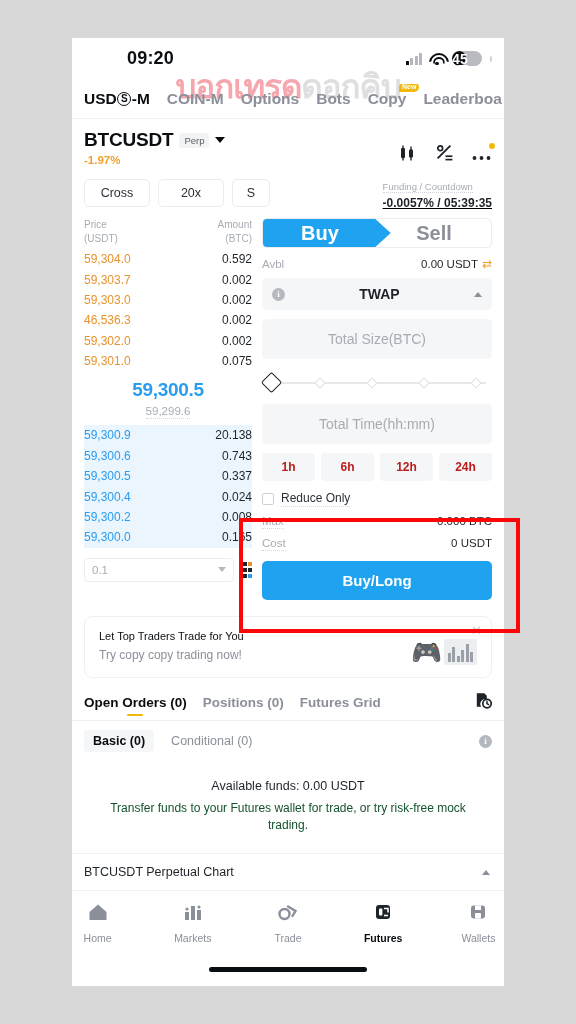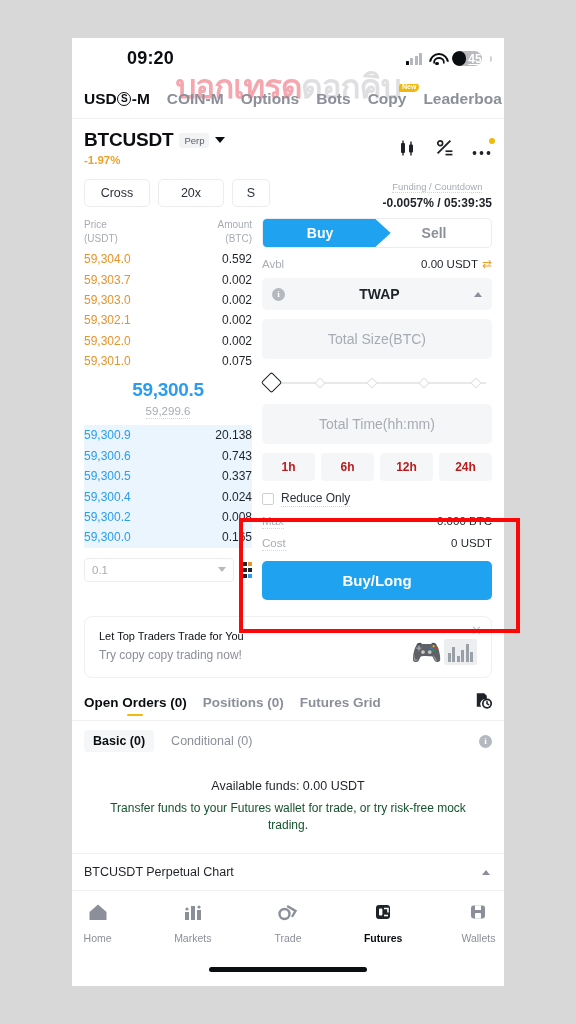--- a/index.html
+++ b/index.html
@@ -59,22 +59,22 @@
   .batt {
     position: relative; width: 30px; height: 15px;
     border-radius: 7.5px; background: #b9bbc0; overflow: hidden;
     display: flex; align-items: center;
   }
   .batt .fill {
     position: absolute; left: 0; top: 0; bottom: 0; width: 48%;
     background: #0b0e11; border-radius: 7.5px;
   }
   .batt .num {
-    position: relative; width: 100%; text-align: right;
-    font-size: 12px; font-weight: bold; color: #ffffff;
+    position: relative; width: 100%; text-align: left;
+    font-size: 14px; font-weight: bold; color: #ffffff;
     letter-spacing: .2px;
     text-decoration: underline;
   }
   .batt-nub {
     width: 2px; height: 6px; background: #cfd1d5;
     border-radius: 0 2px 2px 0; margin-left: 1px;
   }
 
   
   .watermark {
@@ -112,21 +112,21 @@
   .newbadge {
     position: absolute; right: -13px; top: -8px;
     background: #f0b90b; color: #ffffff;
     font-size: 7px; font-weight: bold;
     padding: 1px 3px; border-radius: 6px 6px 6px 0;
     line-height: 1.2;
   }
 
   
   .symbolrow {
-    display: flex; align-items: center;
+    display: flex; align-items: flex-end;
     padding: 10px 12px 0 12px;
   }
   .sym-left { flex: 1; }
   .sym-name {
     display: flex; align-items: center; gap: 6px;
   }
   .sym-name .nm { font-size: 19px; font-weight: bold; color: #0b0e11; letter-spacing: -.2px; }
   .perp {
     background: #f2f3f5; color: #5c6068;
     font-size: 9.5px; padding: 2px 5px; border-radius: 3px;
@@ -148,21 +148,21 @@
     display: flex; align-items: center;
     padding: 10px 12px 8px 12px;
   }
   .chips { display: flex; gap: 8px; }
   .chip {
     border: 1px solid #eaecef; border-radius: 5px;
     padding: 6px 0; min-width: 66px; text-align: center;
     font-size: 12.5px; color: #2b3139; background: #fff;
   }
   .chip.sm { min-width: 38px; }
-  .funding { margin-left: auto; text-align: center; }
+  .funding { margin-left: auto; text-align: left; text-decoration: underline; }
   .funding .lbl {
     font-size: 9.5px; color: #a7acb4;
     border-bottom: 1px dotted #cfd3d9; display: inline-block;
   }
   .funding .val { font-size: 12px; color: #1e2329; font-weight: bold; margin-top: 2px; }
 
   
   .body2 { display: flex; padding: 0 12px; gap: 10px; }
   .obcol { width: 168px; }
   .formcol { flex: 1; }
@@ -205,21 +205,21 @@
   .obviewicon i.c0 { width: 4px; background: #1e2329; }
 
   
   .bstabs {
     display: flex; position: relative;
     border: 1px solid #eaecef; border-radius: 5px; overflow: hidden;
     height: 30px; background: #fff;
   }
   .bstab {
     flex: 1; display: flex; align-items: center; justify-content: center;
-    font-size: 14px; font-weight: bold; color: #8b8f99; position: relative; z-index: 2;
+    font-size: 20px; font-weight: bold; color: #8b8f99; position: relative; z-index: 2;
   }
   .bstab.buyactive { color: #fff; }
   .buyshape {
     position: absolute; left: 0; top: 0; bottom: 0; width: 56%;
     background: #1fa3f1; z-index: 1;
     clip-path: polygon(0 0, 88% 0, 100% 50%, 88% 100%, 0 100%);
   }
   .avblrow {
     display: flex; justify-content: space-between; align-items: center;
     margin: 9px 0 7px; font-size: 11.5px;
@@ -478,21 +478,21 @@
           </div>
         <div class="ob-row ask">
             <span class="p">59,303.7</span>
             <span class="a">0.002</span>
           </div>
         <div class="ob-row ask">
             <span class="p">59,303.0</span>
             <span class="a">0.002</span>
           </div>
         <div class="ob-row ask">
-            <span class="p">59,302.1</span>
+            <span class="p">46,536.3</span>
             <span class="a">0.002</span>
           </div>
         <div class="ob-row ask">
             <span class="p">59,302.0</span>
             <span class="a">0.002</span>
           </div>
         <div class="ob-row ask">
             <span class="p">59,301.0</span>
             <span class="a">0.075</span>
           </div>

